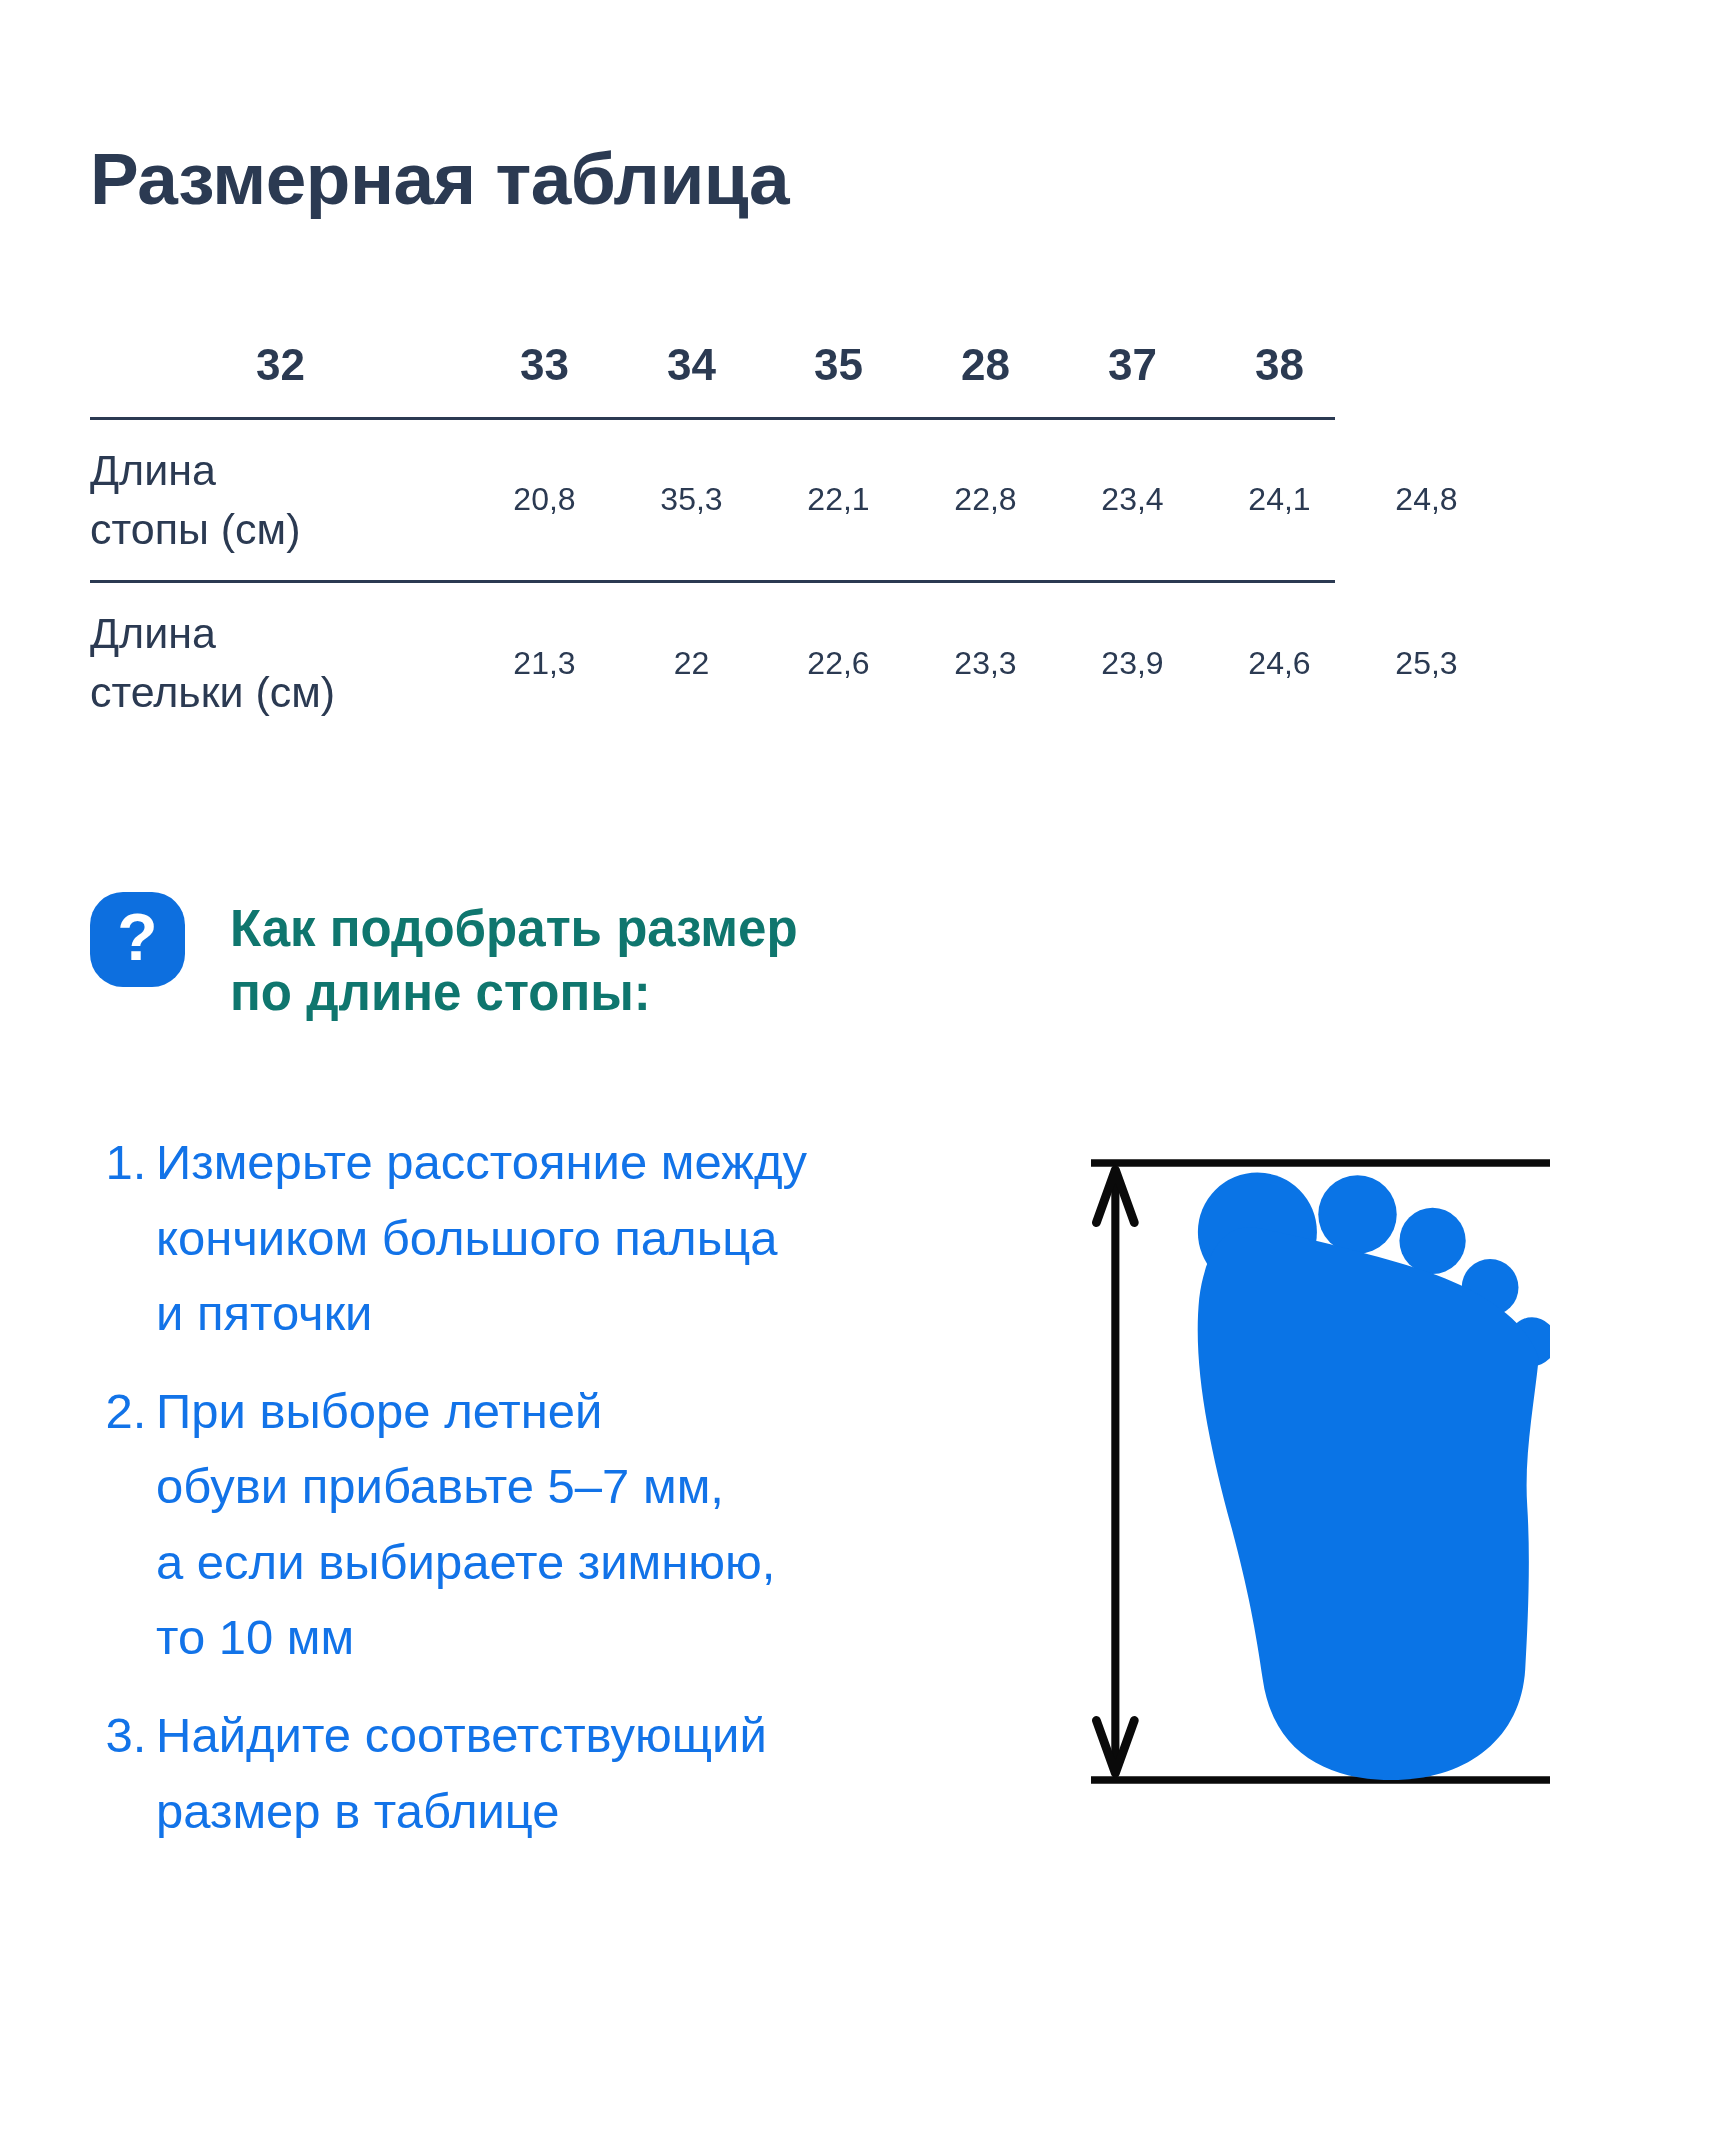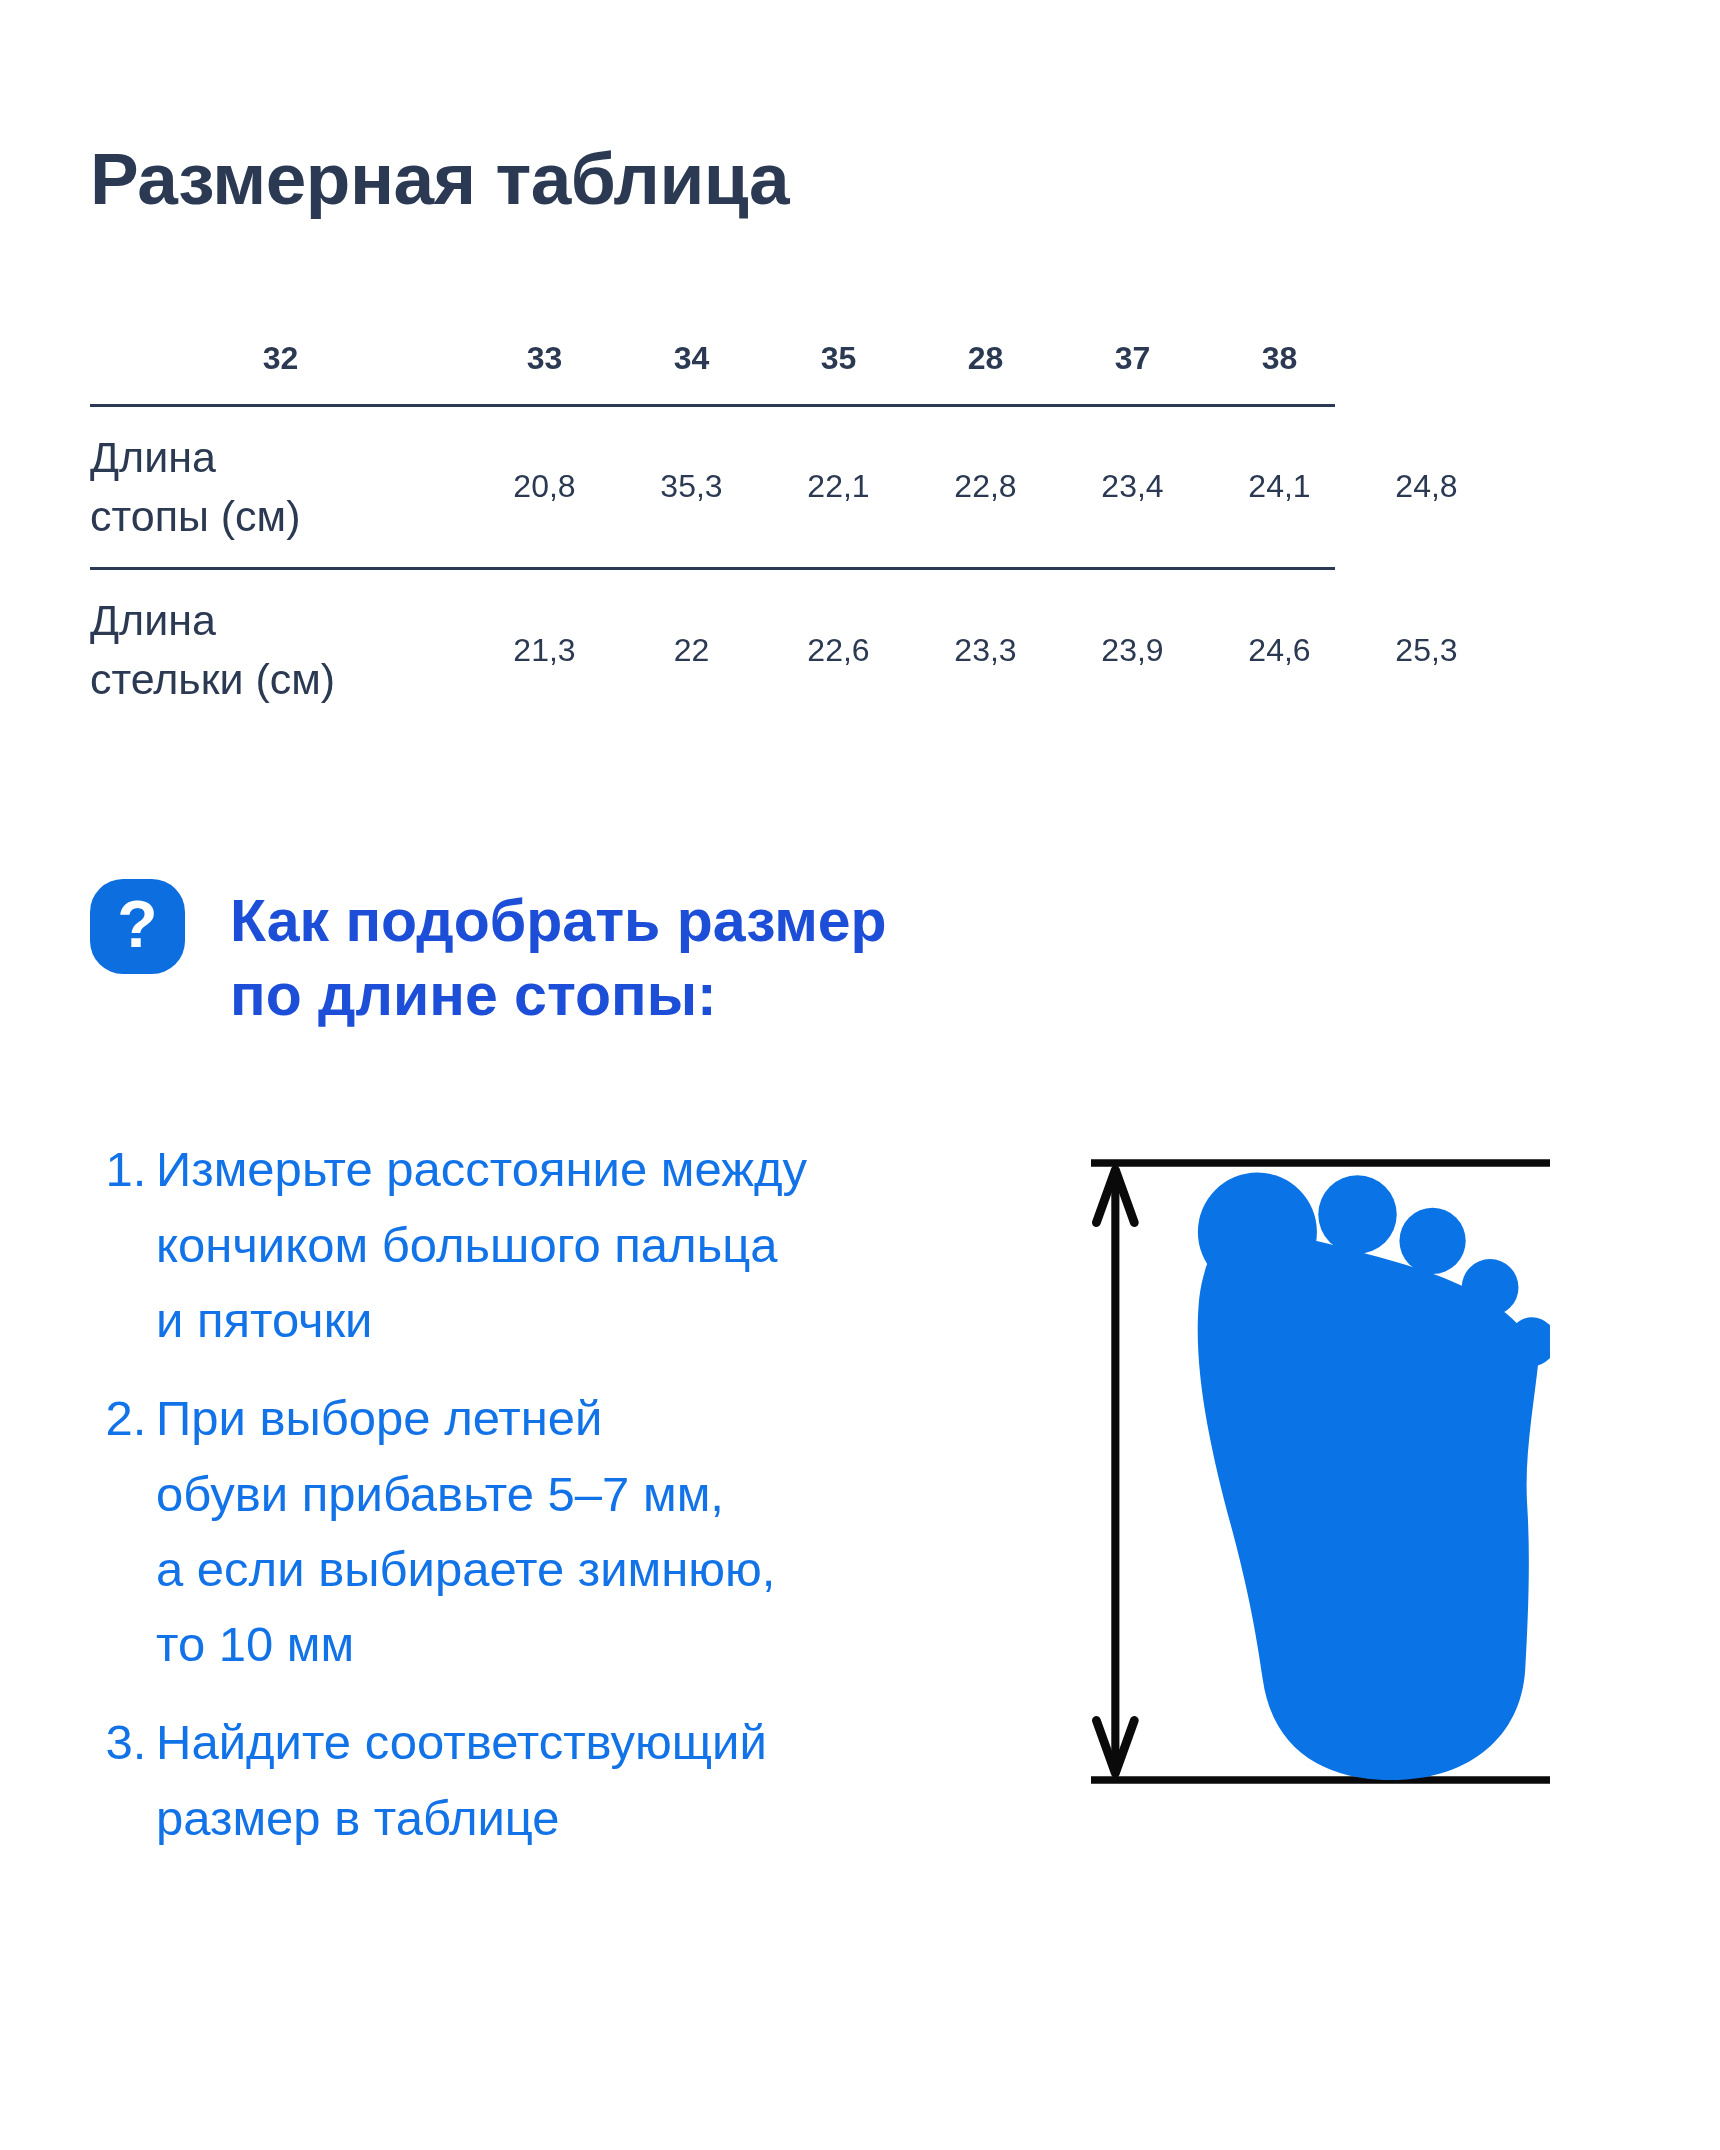--- a/index.html
+++ b/index.html
@@ -30,21 +30,21 @@
   .t-row.header { padding-bottom: 27px; }
   .t-row.data { padding: 21px 0; }
   .t-row.data.last { padding-bottom: 0; }
   .corner-label, .row-label {
     font-size: 43px;
     line-height: 1.38;
     white-space: pre-line;
   }
   .corner-label { font-weight: 700; }
   .col-head {
-    font-size: 32px;
+    font-size: 44px;
     font-weight: 700;
     text-align: center;
   }
   .cell-val {
     font-size: 32px;
     font-weight: 400;
     text-align: center;
   }
   .divider {
     height: 2.6px;
@@ -72,24 +72,24 @@
   .q-glyph {
     color: #ffffff;
     font-size: 66px;
     font-weight: 700;
     line-height: 1;
     transform: translateY(-2px);
   }
   .guide-heading {
     margin: 0;
     padding-top: 5.1px;
-    font-size: 59px;
+    font-size: 51px;
     font-weight: 700;
     line-height: 1.26;
-    color: #1d4ed8;
+    color: #0f766e;
     white-space: pre-line;
   }
   .steps {
     list-style: none;
     margin: 100px 0 0 90px;
     padding: 0;
     width: 963px;
   }
   .step {
     display: grid;

